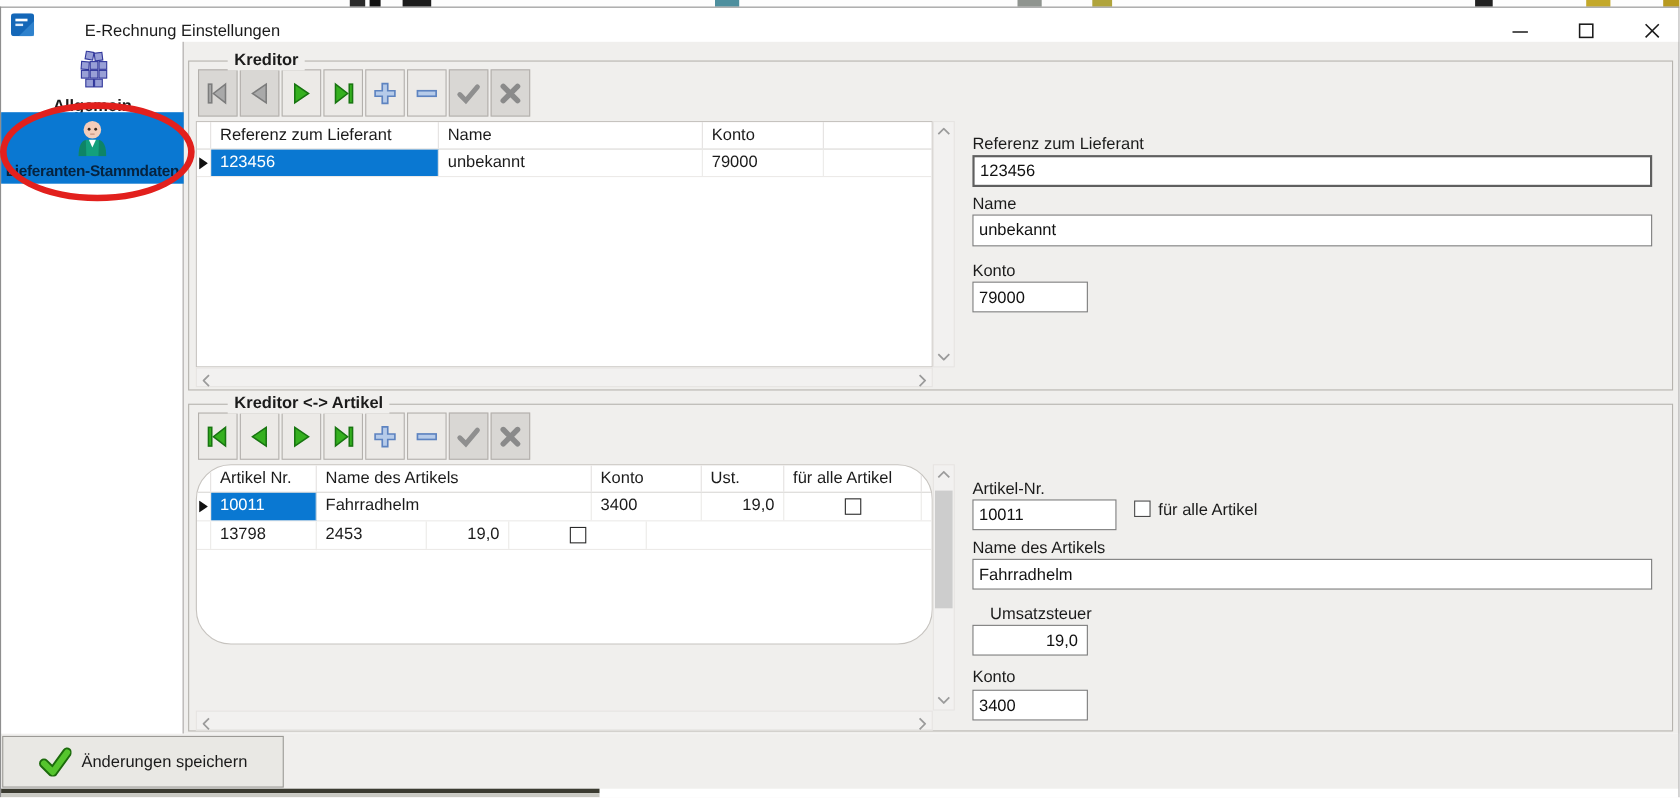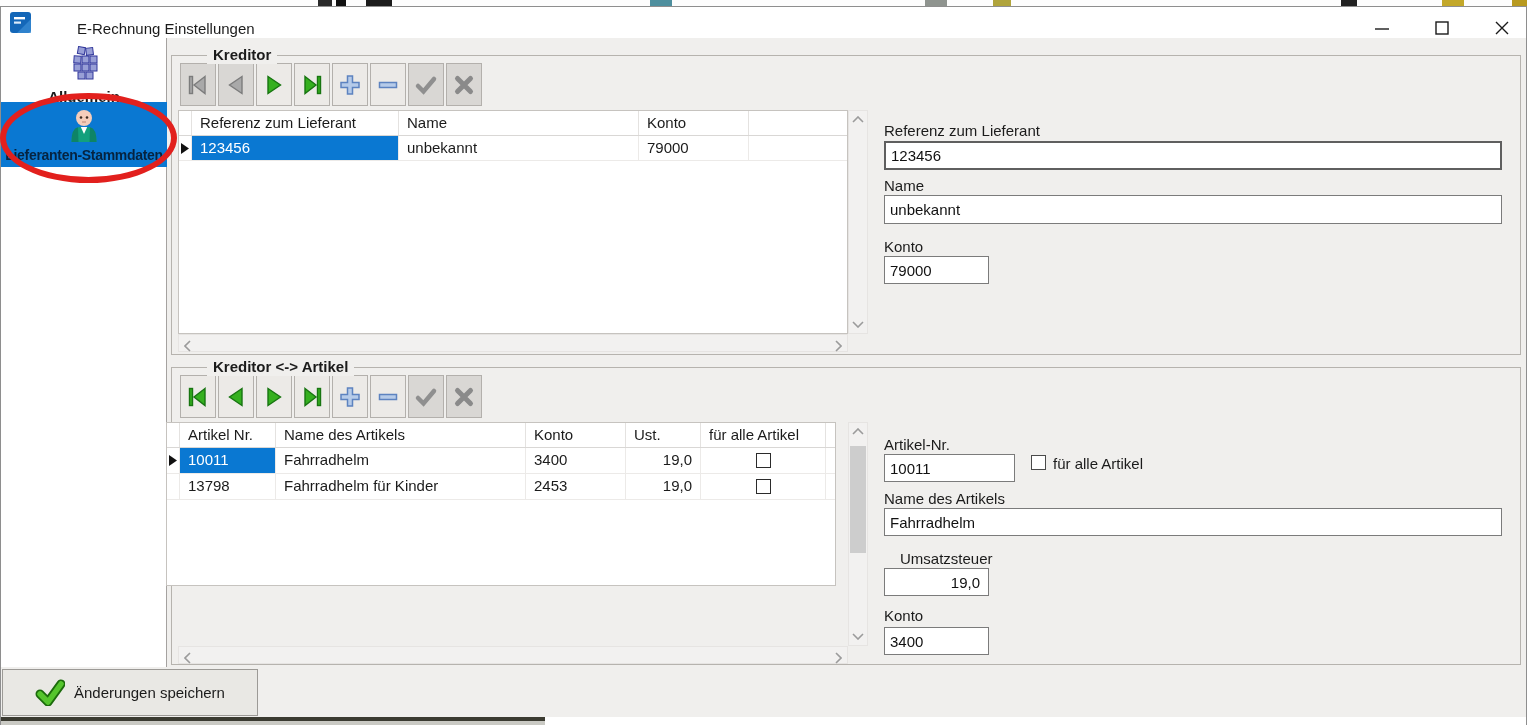--- a/index.html
+++ b/index.html
@@ -300,21 +300,21 @@
     <svg width="26" height="26">
         <path d="M5,14 l5.5,5.5 L21,7" stroke="#8f8f8f" stroke-width="4.5" fill="none" stroke-linecap="round"></path>
       </svg>
   </div>
   <div class="tbtn dim" style="left:446px;top:375px;">
     <svg width="26" height="26">
         <path d="M6.5,6.5 L19.5,19.5 M19.5,6.5 L6.5,19.5" stroke="#8a8a8a" stroke-width="5" stroke-linecap="round"></path>
       </svg>
   </div>
 
-  <div class="abs dbgrid" style="left:166px;top:422px;width:670px;height:164px;">
+  <div class="abs dbgrid" style="left:178px;top:422px;width:670px;height:164px;border-radius:32px;">
     <div class="thead">
       <div class="th marker" style="width:13px;"></div>
       <div class="th" style="width:96px;">Artikel Nr.</div>
       <div class="th" style="width:250px;">Name des Artikels</div>
       <div class="th" style="width:100px;">Konto</div>
       <div class="th" style="width:75px;">Ust.</div>
       <div class="th" style="width:125px;">für alle Artikel</div>
       <div class="th" style="flex:1;border-right:none;"></div>
     </div>
     <div class="trow" style="height:25px;">
@@ -328,21 +328,20 @@
       <div class="td" style="width:100px;">3400</div>
       <div class="td num" style="width:75px;">19,0</div>
       <div class="td cbcell" style="width:125px;">
           <div class="cb"></div>
         </div>
       <div class="td" style="flex:1;border-right:none;"></div>
     </div>
     <div class="trow" style="height:25px;">
       <div class="td marker" style="width:13px;"></div>
       <div class="td" style="width:96px;">13798</div>
-      <div class="td" style="width:250px;">Fahrradhelm für Kinder</div>
       <div class="td" style="width:100px;">2453</div>
       <div class="td num" style="width:75px;">19,0</div>
       <div class="td cbcell" style="width:125px;">
           <div class="cb"></div>
         </div>
       <div class="td" style="flex:1;border-right:none;"></div>
     </div>
   </div>
 
   <div class="abs scroll" style="left:848px;top:422px;width:20px;height:224px;">

